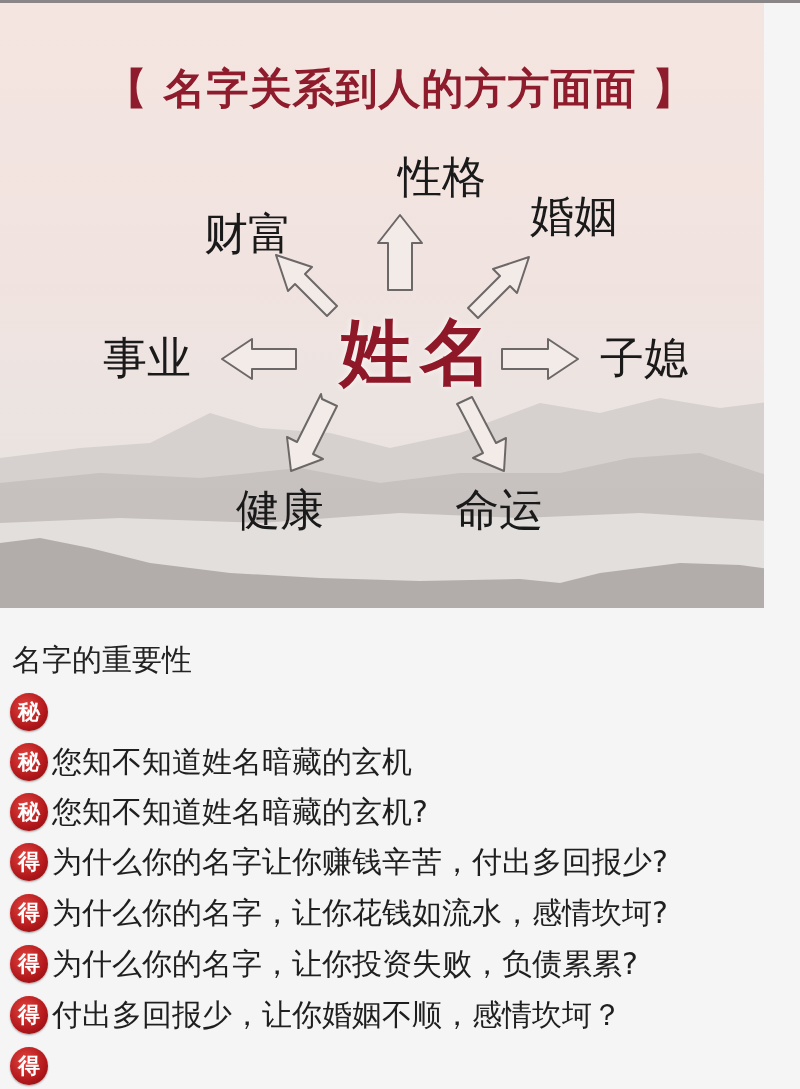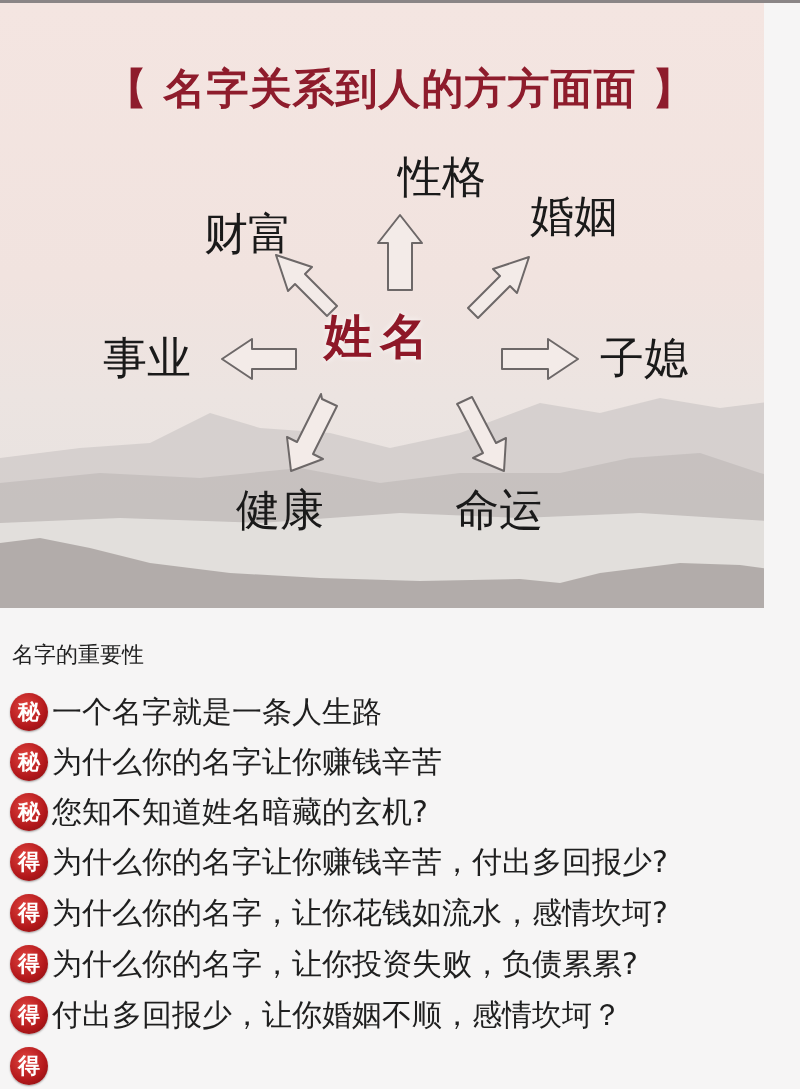--- a/index.html
+++ b/index.html
@@ -3,24 +3,24 @@
 <meta charset="utf-8">
 <style>
   html, body { margin:0; padding:0; }
   body { width:800px; height:1089px; overflow:hidden; background:#f6f5f5; font-family:"DejaVu Sans","Liberation Sans",sans-serif; position:relative; }
   .topbar { position:absolute; left:0; top:0; width:800px; height:3px; background:#8a8586; }
   .poster { position:absolute; left:0; top:3px; width:764px; height:605px; overflow:hidden;
     background:linear-gradient(180deg,#f4e5e1 0%,#f1e3df 45%,#ece4e1 65%,#e4e1df 100%); }
   .poster svg.bg { position:absolute; left:0; top:0; }
   .title { position:absolute; left:0; top:58px; width:800px; text-align:center; font-size:42px; font-weight:bold; color:#8e1c2c; letter-spacing:1px; }
   .lbl { position:absolute; font-size:44px; color:#1a1a1a; white-space:nowrap; }
-  .center { position:absolute; left:324px; top:302px; font-size:48px; font-weight:bold; color:#8e1828; letter-spacing:8px; text-shadow:0 0 6px rgba(255,255,255,0.8); }
+  .center { position:absolute; left:340px; top:302px; font-size:72px; font-weight:bold; color:#8e1828; letter-spacing:8px; text-shadow:0 0 6px rgba(255,255,255,0.8); }
   .arrows { position:absolute; left:0; top:0; }
   .section { position:absolute; left:0; top:608px; width:800px; height:481px; background:#f6f5f5; }
-  .heading { position:absolute; left:12px; top:640px; font-size:22px; color:#222; }
+  .heading { position:absolute; left:12px; top:640px; font-size:30px; color:#222; }
   .row { position:absolute; left:10px; height:44px; display:flex; align-items:center; }
   .badge { width:38px; height:38px; border-radius:50%; display:flex; align-items:center; justify-content:center;
     background:radial-gradient(circle at 40% 35%,#e0443f 0%,#b3181b 60%,#7d0e10 100%); color:#fff; font-size:22px; font-weight:bold; margin-right:4px; box-shadow:0 1px 2px rgba(0,0,0,0.35); flex:none; }
   .rtext { font-size:30px; color:#1f1f1f; white-space:nowrap; }
 </style>
 </head>
 <body>
 
 <div class="topbar"></div>
 
@@ -62,25 +62,24 @@
   <div class="lbl" style="left:455px;top:478px;">命运</div>
 
   <div class="center">姓名</div>
 </div>
 
 <div class="section"></div>
 <div class="heading">名字的重要性</div>
 
 <div class="row" style="top:690px;">
   <span class="badge">秘</span>
-  <span class="rtext">一个名字就是一条人生路</span>
 </div>
 <div class="row" style="top:740px;">
   <span class="badge">秘</span>
-  <span class="rtext">为什么你的名字让你赚钱辛苦</span>
+  <span class="rtext">您知不知道姓名暗藏的玄机</span>
 </div>
 <div class="row" style="top:790px;">
   <span class="badge">秘</span>
   <span class="rtext">您知不知道姓名暗藏的玄机?</span>
 </div>
 <div class="row" style="top:840px;">
   <span class="badge">得</span>
   <span class="rtext">为什么你的名字让你赚钱辛苦，付出多回报少?</span>
 </div>
 <div class="row" style="top:891px;">

